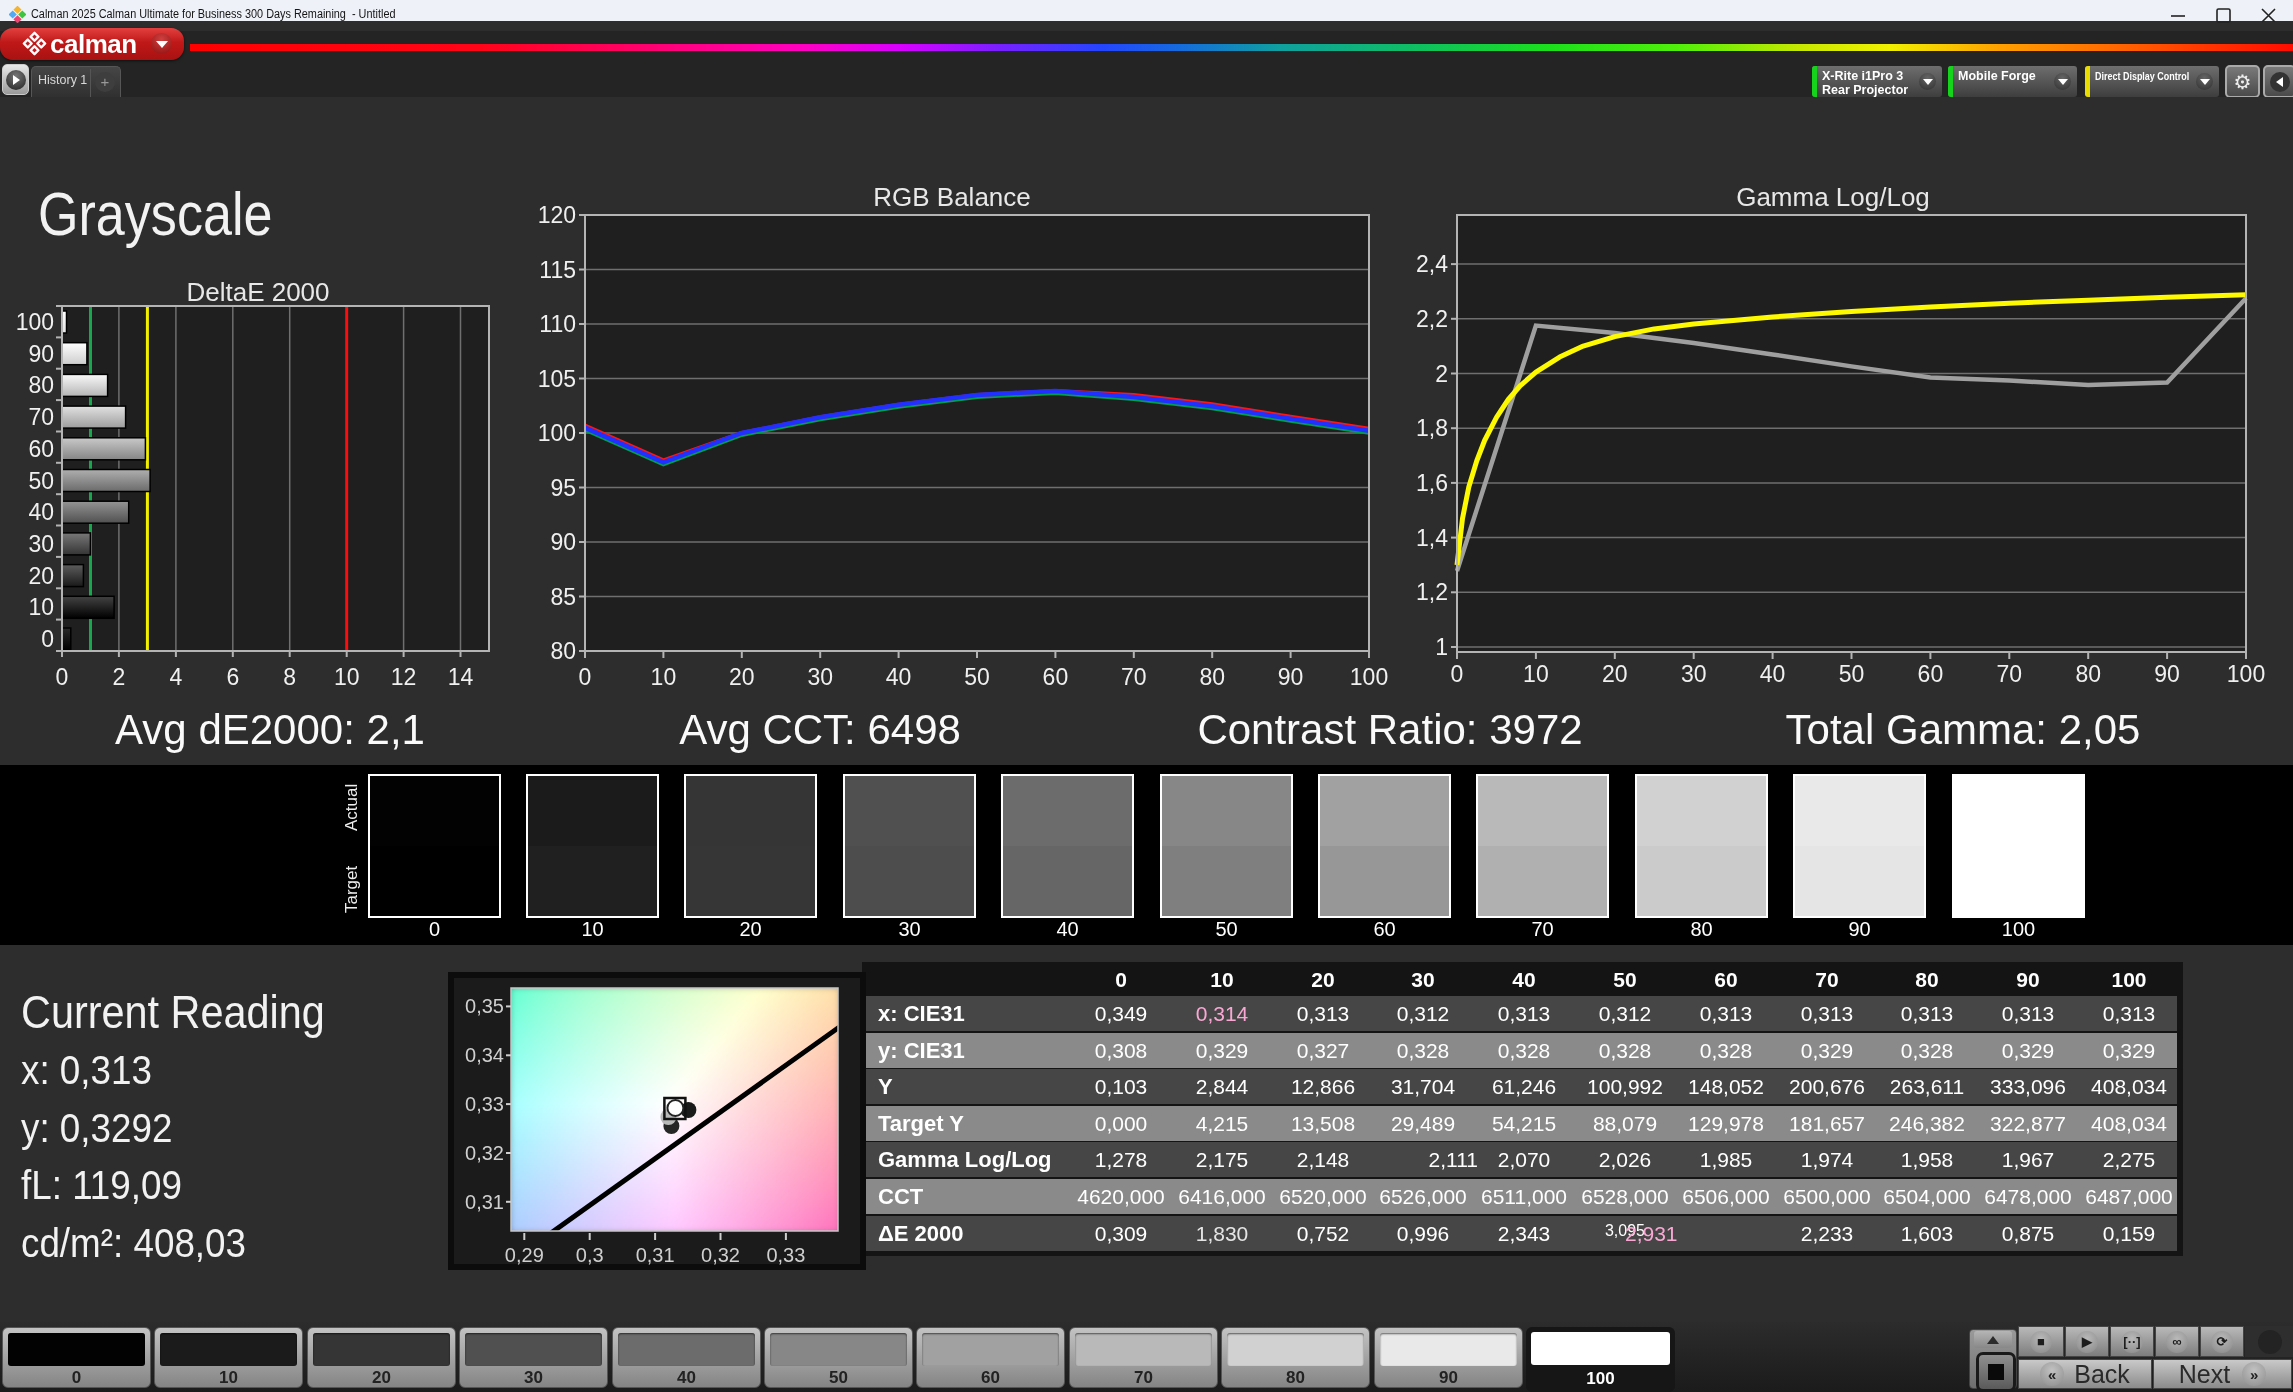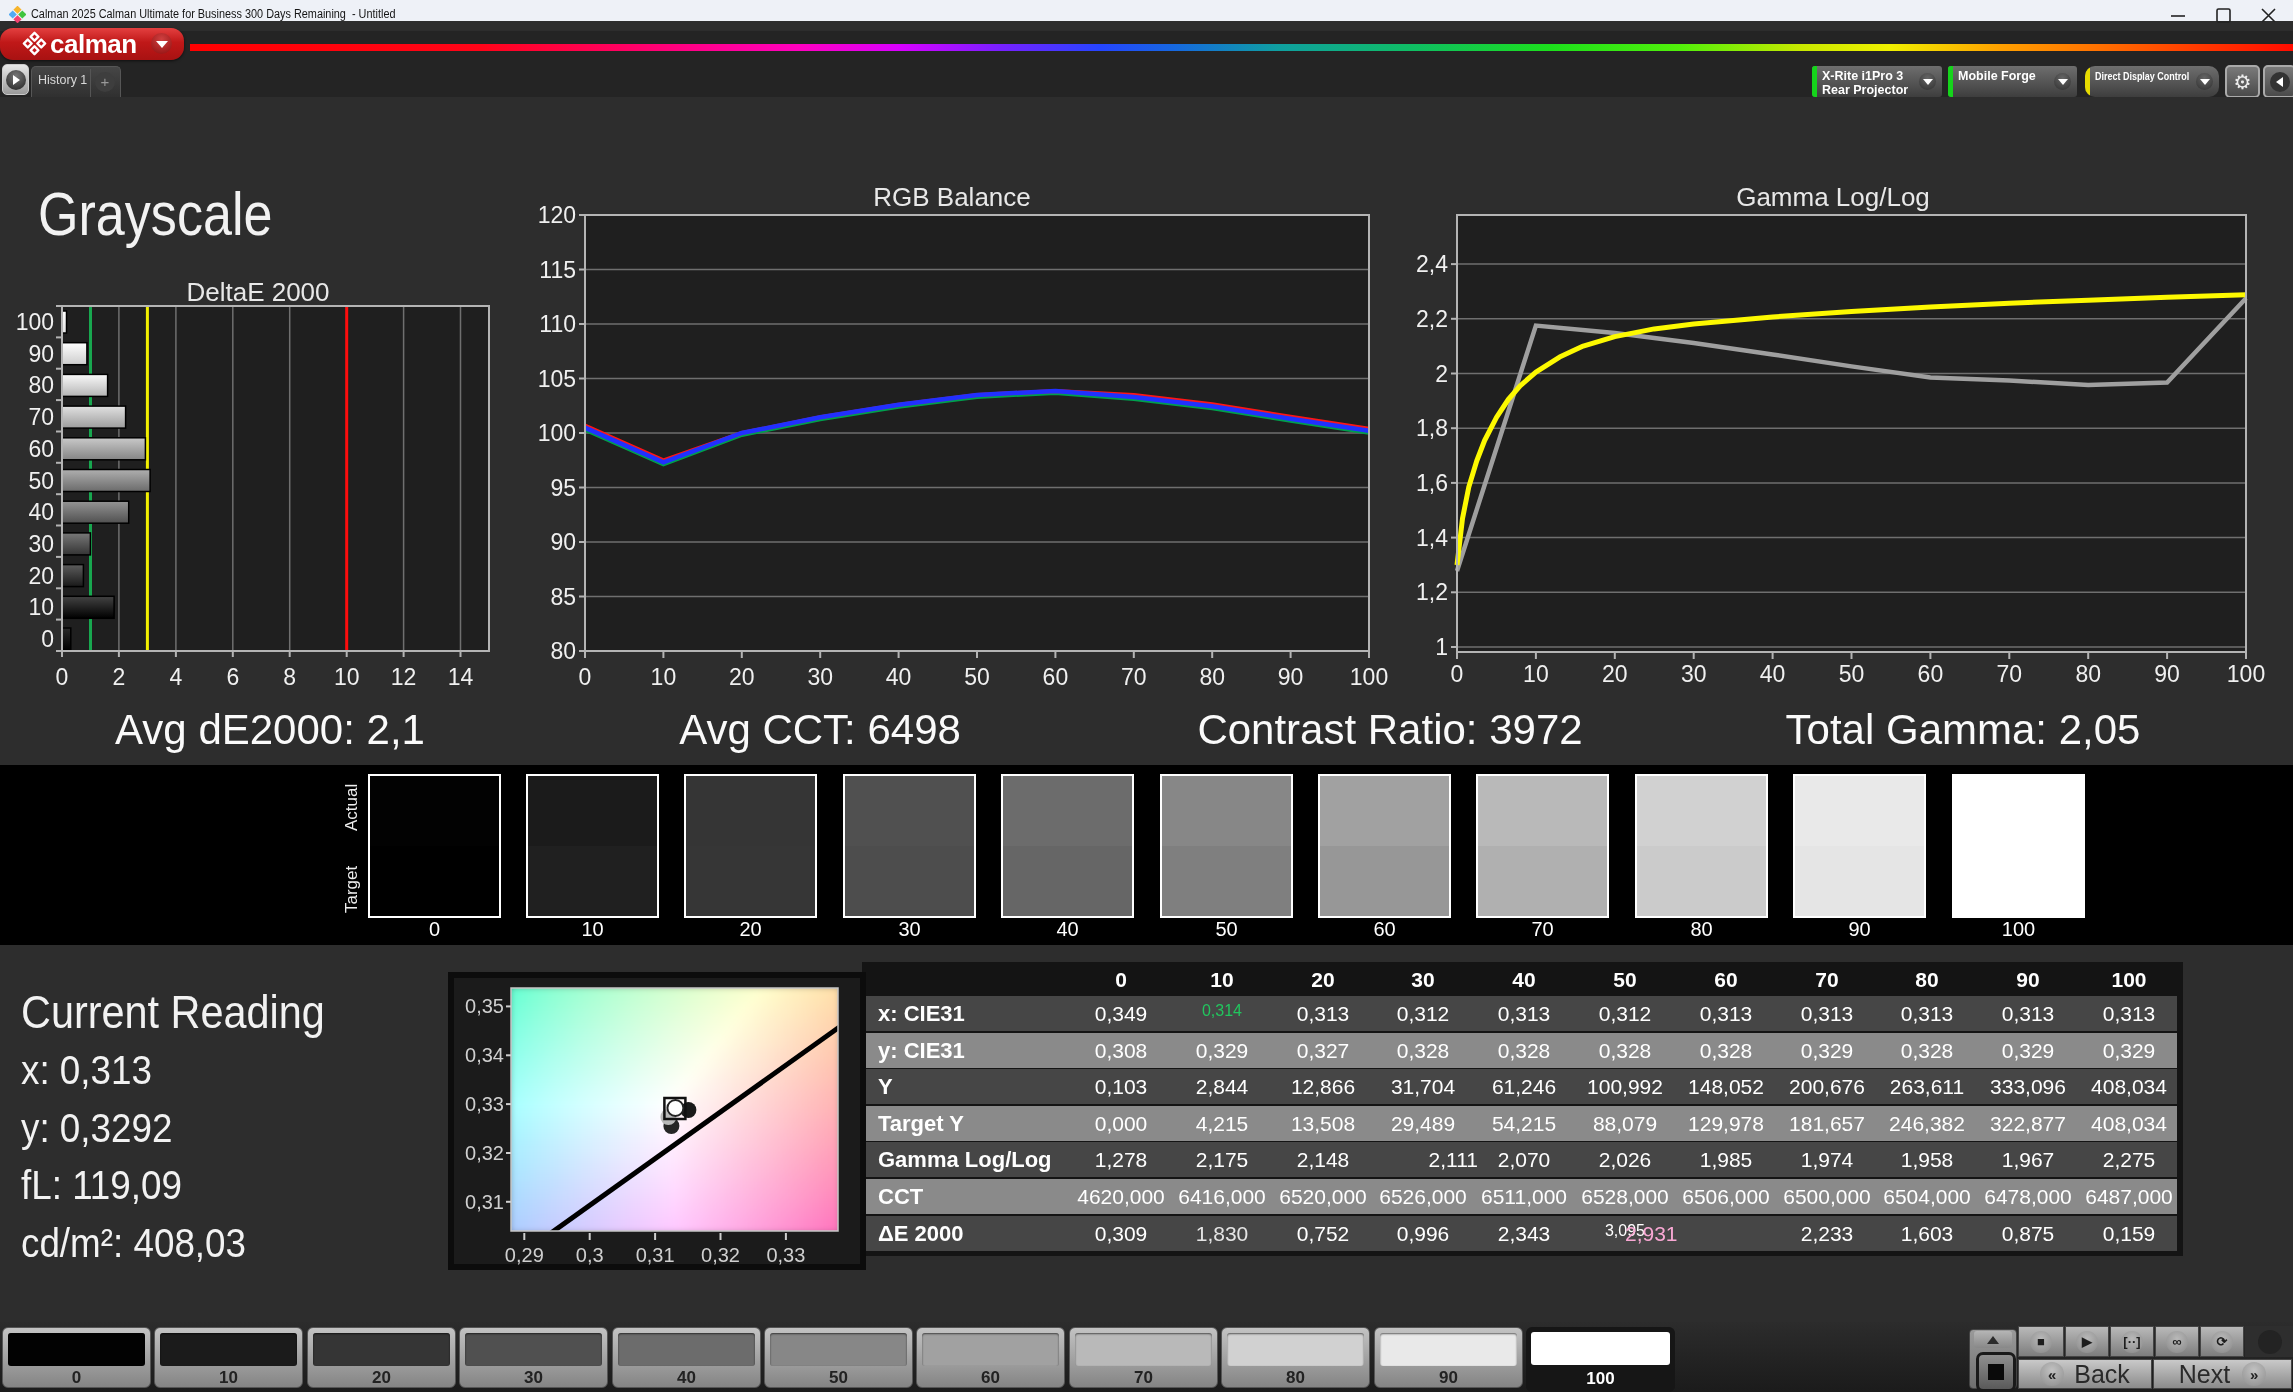--- a/index.html
+++ b/index.html
@@ -71,21 +71,21 @@
     </div>
     <div style="position:absolute;left:1948px;top:2px;width:129px;height:31px;background:linear-gradient(#6e6e6e,#3e3e3e);border-radius:3px;overflow:hidden">
       <div style="position:absolute;left:0;top:0;bottom:0;width:5px;background:#15d41b"></div>
       <div style="position:absolute;left:10px;top:1px">
         <div style="font-size:12.5px;font-weight:bold;color:#fff;line-height:14px;padding-top:2px;white-space:nowrap;transform:scaleX(1.0);transform-origin:0 0">Mobile Forge</div>
       </div>
       <div style="position:absolute;right:6px;top:7px;width:17px;height:17px;border-radius:50%;background:radial-gradient(circle at 50% 30%,#666,#2f2f2f);display:flex;align-items:center;justify-content:center">
         <div style="width:0;height:0;border-left:5px solid transparent;border-right:5px solid transparent;border-top:6px solid #fff;margin-top:1px"></div>
       </div>
     </div>
-    <div style="position:absolute;left:2085px;top:2px;width:134px;height:31px;background:linear-gradient(#6e6e6e,#3e3e3e);border-radius:10px;overflow:hidden">
+    <div style="position:absolute;left:2085px;top:2px;width:134px;height:31px;background:linear-gradient(#6e6e6e,#3e3e3e);border-radius:3px;overflow:hidden">
       <div style="position:absolute;left:0;top:0;bottom:0;width:5px;background:#e8dc00"></div>
       <div style="position:absolute;left:10px;top:1px">
         <div style="font-size:11.5px;font-weight:bold;color:#fff;line-height:14px;padding-top:2px;white-space:nowrap;transform:scaleX(0.78);transform-origin:0 0">Direct Display Control</div>
       </div>
       <div style="position:absolute;right:6px;top:7px;width:17px;height:17px;border-radius:50%;background:radial-gradient(circle at 50% 30%,#666,#2f2f2f);display:flex;align-items:center;justify-content:center">
         <div style="width:0;height:0;border-left:5px solid transparent;border-right:5px solid transparent;border-top:6px solid #fff;margin-top:1px"></div>
       </div>
     </div>
     <div style="position:absolute;left:2225px;top:1px;width:35px;height:33px;border-radius:5px;background:linear-gradient(#7a7a7a,#4a4a4a);border:2px solid #aaa;box-sizing:border-box;display:flex;align-items:center;justify-content:center;color:#eee;font-size:20px">⚙</div>
     <div style="position:absolute;left:2263px;top:1px;width:33px;height:33px;border-radius:5px;background:linear-gradient(#7a7a7a,#4a4a4a);border:2px solid #aaa;box-sizing:border-box;display:flex;align-items:center;justify-content:center">
@@ -174,21 +174,21 @@
 <div style="position:absolute;left:1474px;top:968px;width:100px;text-align:center;font-size:21px;font-weight:bold;color:#fff">40</div>
 <div style="position:absolute;left:1575px;top:968px;width:100px;text-align:center;font-size:21px;font-weight:bold;color:#fff">50</div>
 <div style="position:absolute;left:1676px;top:968px;width:100px;text-align:center;font-size:21px;font-weight:bold;color:#fff">60</div>
 <div style="position:absolute;left:1777px;top:968px;width:100px;text-align:center;font-size:21px;font-weight:bold;color:#fff">70</div>
 <div style="position:absolute;left:1877px;top:968px;width:100px;text-align:center;font-size:21px;font-weight:bold;color:#fff">80</div>
 <div style="position:absolute;left:1978px;top:968px;width:100px;text-align:center;font-size:21px;font-weight:bold;color:#fff">90</div>
 <div style="position:absolute;left:2079px;top:968px;width:100px;text-align:center;font-size:21px;font-weight:bold;color:#fff">100</div>
 <div style="position:absolute;left:866px;top:996px;width:1311px;height:35px;background:#464646"></div>
 <div style="position:absolute;left:878px;top:1001px;font-size:22px;font-weight:bold;color:#fff">x: CIE31</div>
 <div style="position:absolute;left:1066px;top:1002px;width:110px;text-align:center;font-size:21px;color:#fff">0,349</div>
-<div style="position:absolute;left:1167px;top:1002px;width:110px;text-align:center;font-size:16px;color:#22c55e">0,314</div>
+<div style="position:absolute;left:1167px;top:1002px;width:110px;text-align:center;font-size:21px;color:#f9a8d4">0,314</div>
 <div style="position:absolute;left:1268px;top:1002px;width:110px;text-align:center;font-size:21px;color:#fff">0,313</div>
 <div style="position:absolute;left:1368px;top:1002px;width:110px;text-align:center;font-size:21px;color:#fff">0,312</div>
 <div style="position:absolute;left:1469px;top:1002px;width:110px;text-align:center;font-size:21px;color:#fff">0,313</div>
 <div style="position:absolute;left:1570px;top:1002px;width:110px;text-align:center;font-size:21px;color:#fff">0,312</div>
 <div style="position:absolute;left:1671px;top:1002px;width:110px;text-align:center;font-size:21px;color:#fff">0,313</div>
 <div style="position:absolute;left:1772px;top:1002px;width:110px;text-align:center;font-size:21px;color:#fff">0,313</div>
 <div style="position:absolute;left:1872px;top:1002px;width:110px;text-align:center;font-size:21px;color:#fff">0,313</div>
 <div style="position:absolute;left:1973px;top:1002px;width:110px;text-align:center;font-size:21px;color:#fff">0,313</div>
 <div style="position:absolute;left:2074px;top:1002px;width:110px;text-align:center;font-size:21px;color:#fff">0,313</div>
 <div style="position:absolute;left:866px;top:1033px;width:1311px;height:35px;background:#8a8a8a"></div>

